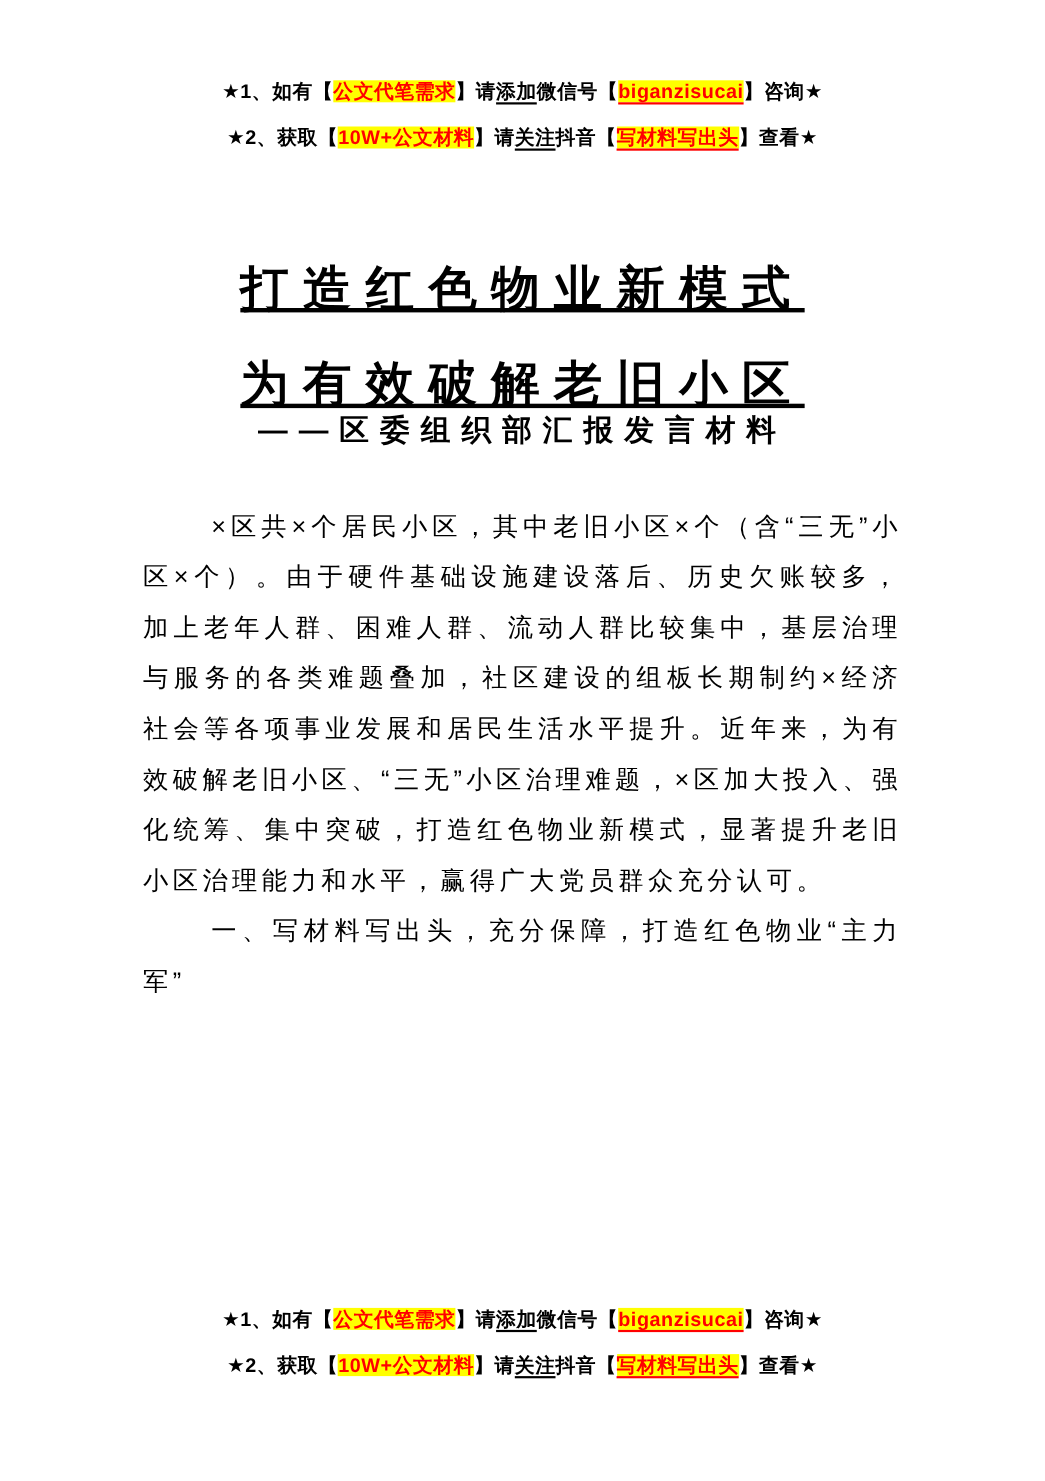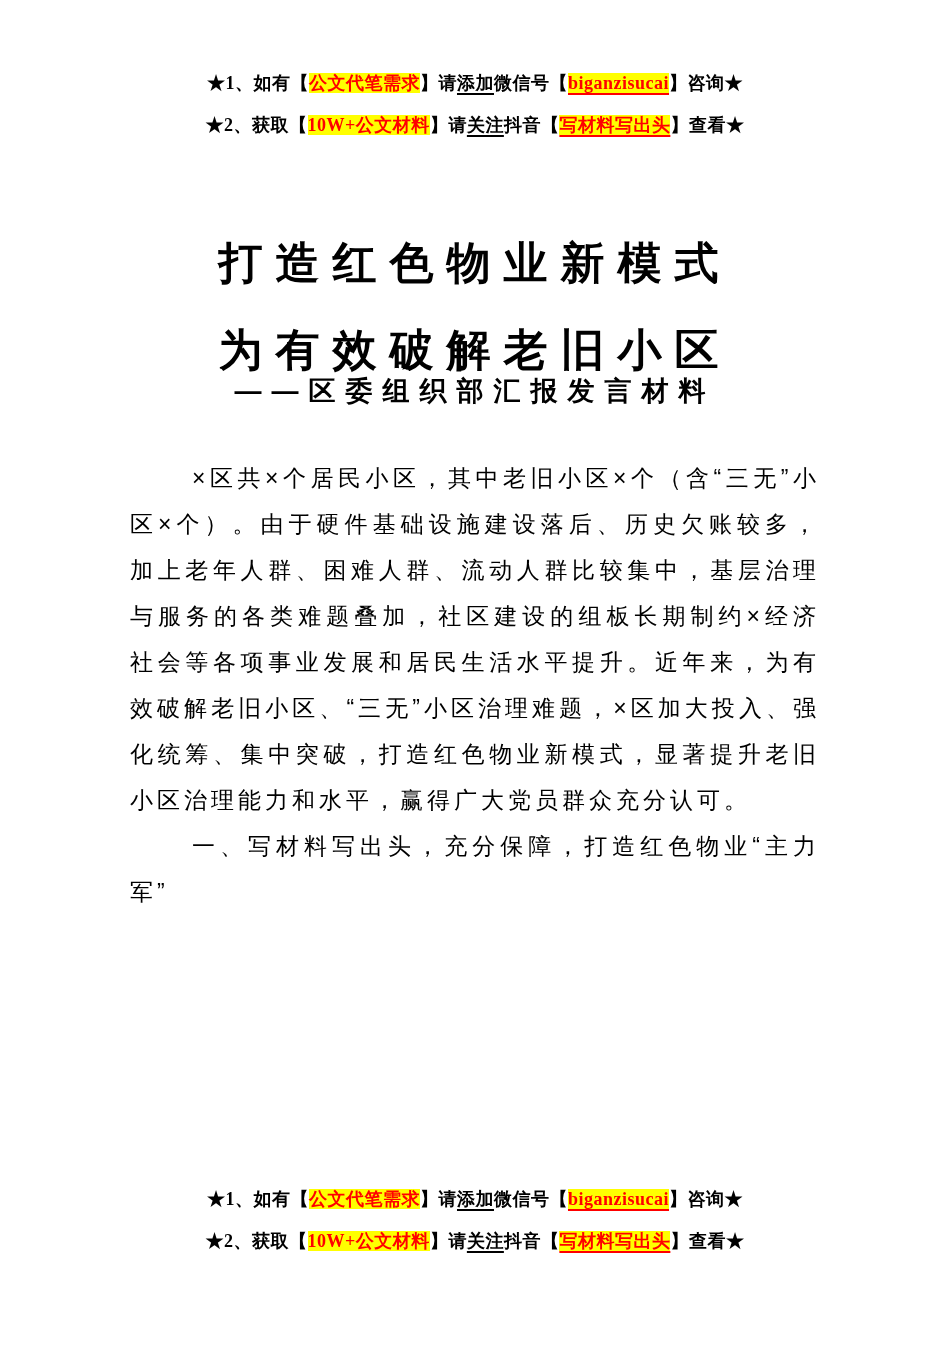--- a/index.html
+++ b/index.html
@@ -14,21 +14,20 @@
     font-family: "Liberation Sans", "DejaVu Sans", sans-serif;
     overflow: hidden;
   }
   
   .promo {
     width: 100%;
     text-align: center;
     font-size: 18px;
     font-weight: bold;
     letter-spacing: 0.5px;
-    font-family: Liberation Serif, serif;
   }
   .promo-top { padding-top: 62px; }
   .promo-bottom { position: absolute; left: 0; right: 0; bottom: 84px; }
   .promo-line { line-height: 42px; white-space: nowrap; }
   .hl {
     color: #ff0000;
     background: #ffff00;
   }
   .ul {
     text-decoration: underline;
@@ -37,20 +36,21 @@
   }
   
   .title-block { text-align: center; margin-top: 94px; }
   .doc-title {
     font-size: 44px;
     font-weight: 900;
     letter-spacing: 13px;
     line-height: 1.05;
     margin: 0;
     white-space: nowrap;
+    text-decoration: underline;
   }
   .doc-title.second { margin-top: 41px; }
   .doc-subtitle {
     font-size: 27px;
     font-weight: bold;
     letter-spacing: 10px;
     white-space: nowrap;
   }
   
   .body-text {

